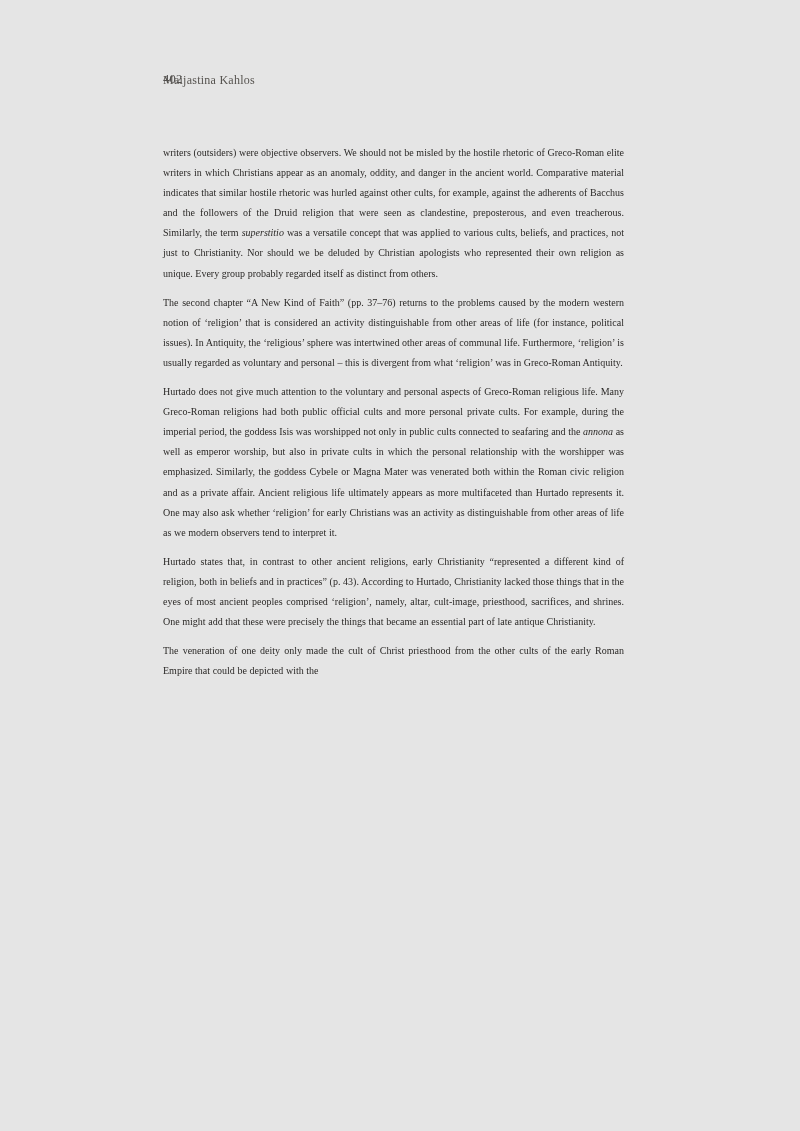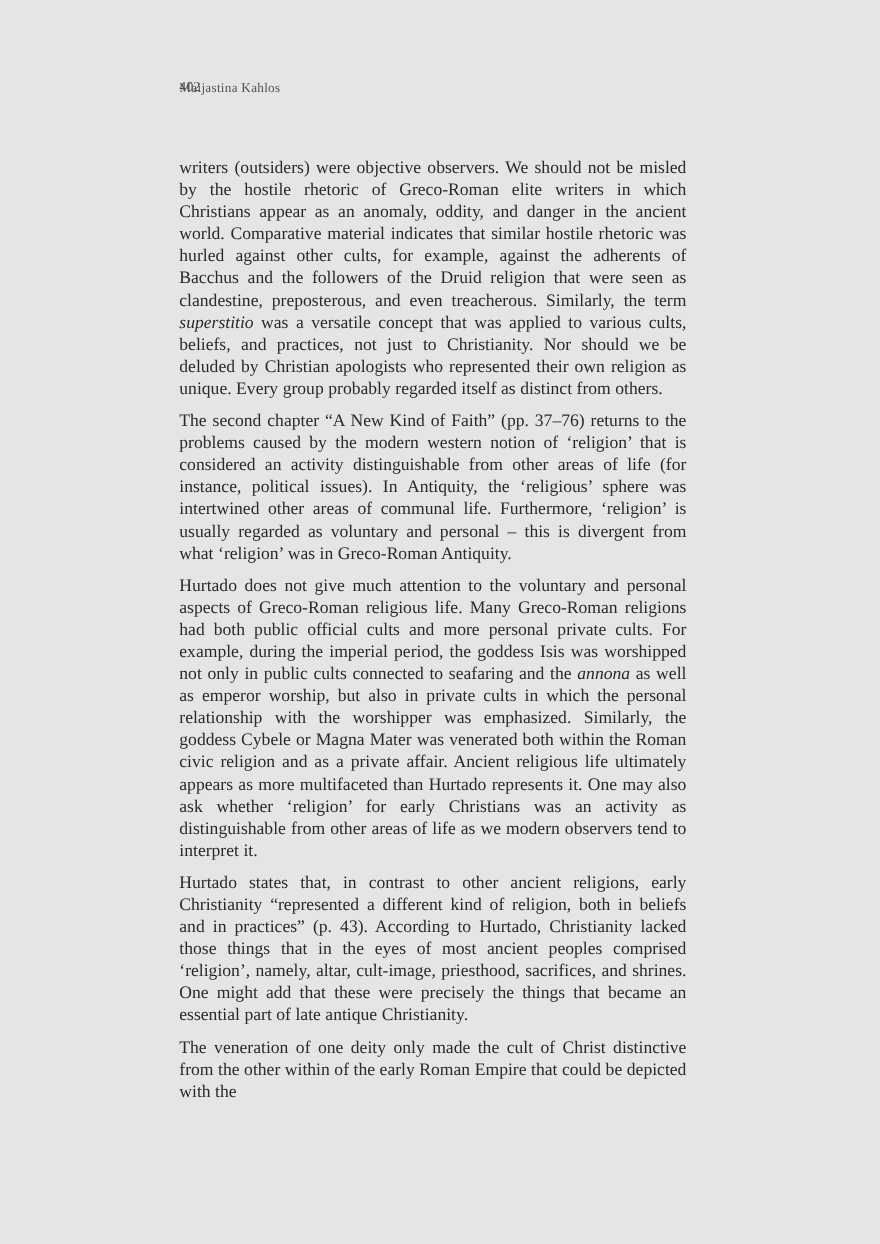--- a/index.html
+++ b/index.html
@@ -42,21 +42,21 @@
     letter-spacing: 0.25px;
   }
   .textblock {
     position: absolute;
     left: 163px;
     top: 143px;
     width: 473px;
   }
   .para {
     margin: 0 12px 9px 0;
-    font-size: 16px;
+    font-size: 10px;
     line-height: 20.1px;
     text-align: justify;
     text-justify: inter-word;
     color: #2b2927;
     -webkit-font-smoothing: antialiased;
     hyphens: none;
     word-spacing: 0.1px;
   }
   .para:last-child {
     margin-bottom: 0;
@@ -73,16 +73,16 @@
   <div class="running-head">
     <span class="folio">402</span>
     <span class="head-title">Maijastina Kahlos</span>
   </div>
 
   <div class="textblock">
       <p class="para">writers (outsiders) were objective observers. We should not be misled by the hostile rhetoric of Greco-Roman elite writers in which Christians appear as an anomaly, oddity, and danger in the ancient world. Comparative material indicates that similar hostile rhetoric was hurled against other cults, for example, against the adherents of Bacchus and the followers of the Druid religion that were seen as clandestine, preposterous, and even treacherous. Similarly, the term <i>superstitio</i> was a versatile concept that was applied to various cults, beliefs, and practices, not just to Christianity. Nor should we be deluded by Christian apologists who represented their own religion as unique. Every group probably regarded itself as distinct from others.</p>
       <p class="para">The second chapter “A New Kind of Faith” (pp. 37–76) returns to the problems caused by the modern western notion of ‘religion’ that is considered an activity distinguishable from other areas of life (for instance, political issues). In Antiquity, the ‘religious’ sphere was intertwined other areas of communal life. Furthermore, ‘religion’ is usually regarded as voluntary and personal – this is divergent from what ‘religion’ was in Greco-Roman Antiquity.</p>
       <p class="para">Hurtado does not give much attention to the voluntary and personal aspects of Greco-Roman religious life. Many Greco-Roman religions had both public official cults and more personal private cults. For example, during the imperial period, the goddess Isis was worshipped not only in public cults connected to seafaring and the <i>annona</i> as well as emperor worship, but also in private cults in which the personal relationship with the worshipper was emphasized. Similarly, the goddess Cybele or Magna Mater was venerated both within the Roman civic religion and as a private affair. Ancient religious life ultimately appears as more multifaceted than Hurtado represents it. One may also ask whether ‘religion’ for early Christians was an activity as distinguishable from other areas of life as we modern observers tend to interpret it.</p>
       <p class="para">Hurtado states that, in contrast to other ancient religions, early Christianity “represented a different kind of religion, both in beliefs and in practices” (p. 43). According to Hurtado, Christianity lacked those things that in the eyes of most ancient peoples comprised ‘religion’, namely, altar, cult-image, priesthood, sacrifices, and shrines. One might add that these were precisely the things that became an essential part of late antique Christianity.</p>
-      <p class="para">The veneration of one deity only made the cult of Christ distinctive from the other within of the early Roman Empire that could be depicted with the</p>
+      <p class="para">The veneration of one deity only made the cult of Christ priesthood from the other cults of the early Roman Empire that could be depicted with the</p>
     </div>
 
 </div>
 
 </body></html>

